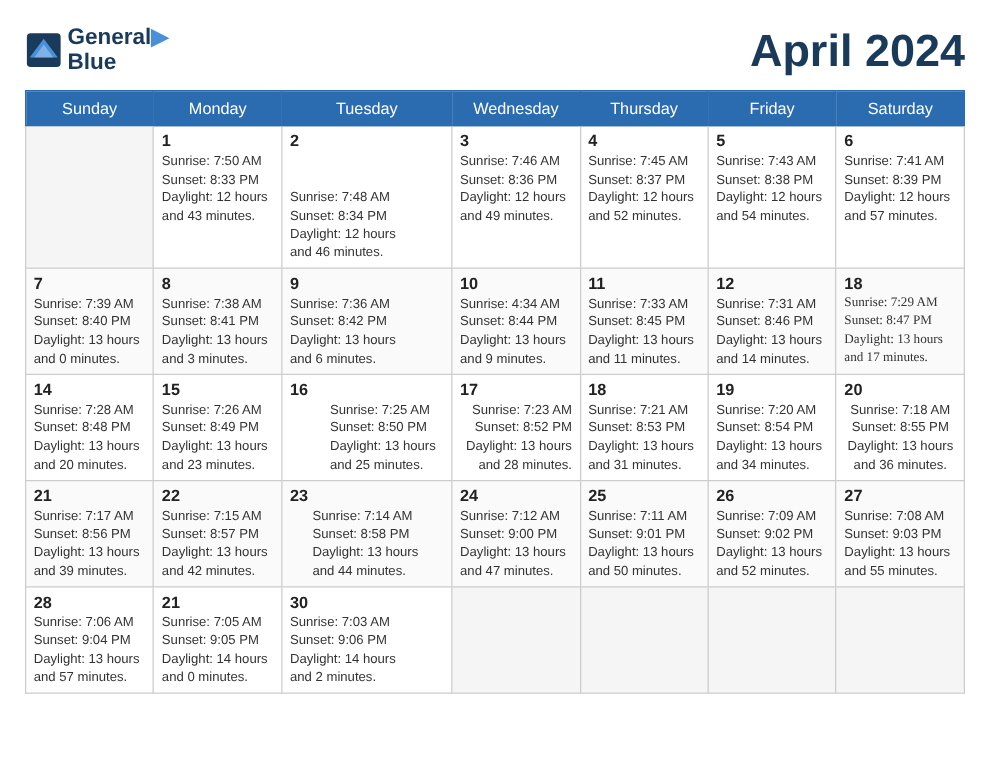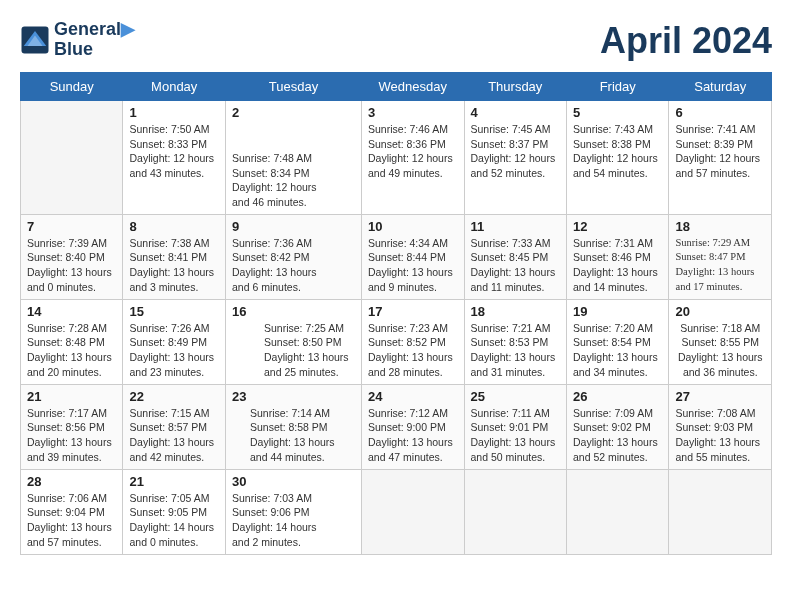--- a/index.html
+++ b/index.html
@@ -240,21 +240,21 @@
         </td>
         <td>
           <span class="day-num">16</span>
           <div class="cell-info" style="white-space: pre-line; margin-left: 32px;">Sunrise: 7:25 AM
 Sunset: 8:50 PM
 Daylight: 13 hours
 and 25 minutes.</div>
         </td>
         <td>
           <span class="day-num">17</span>
-          <div class="cell-info" style="white-space: pre-line;">Sunrise: 7:23 AM
+          <div class="cell-info" style="white-space: pre-line; text-align: right;">Sunrise: 7:23 AM
 Sunset: 8:52 PM
 Daylight: 13 hours
 and 28 minutes.</div>
         </td>
         <td>
           <span class="day-num">18</span>
           <div class="cell-info" style="white-space: pre-line;">Sunrise: 7:21 AM
 Sunset: 8:53 PM
 Daylight: 13 hours
 and 31 minutes.</div>

